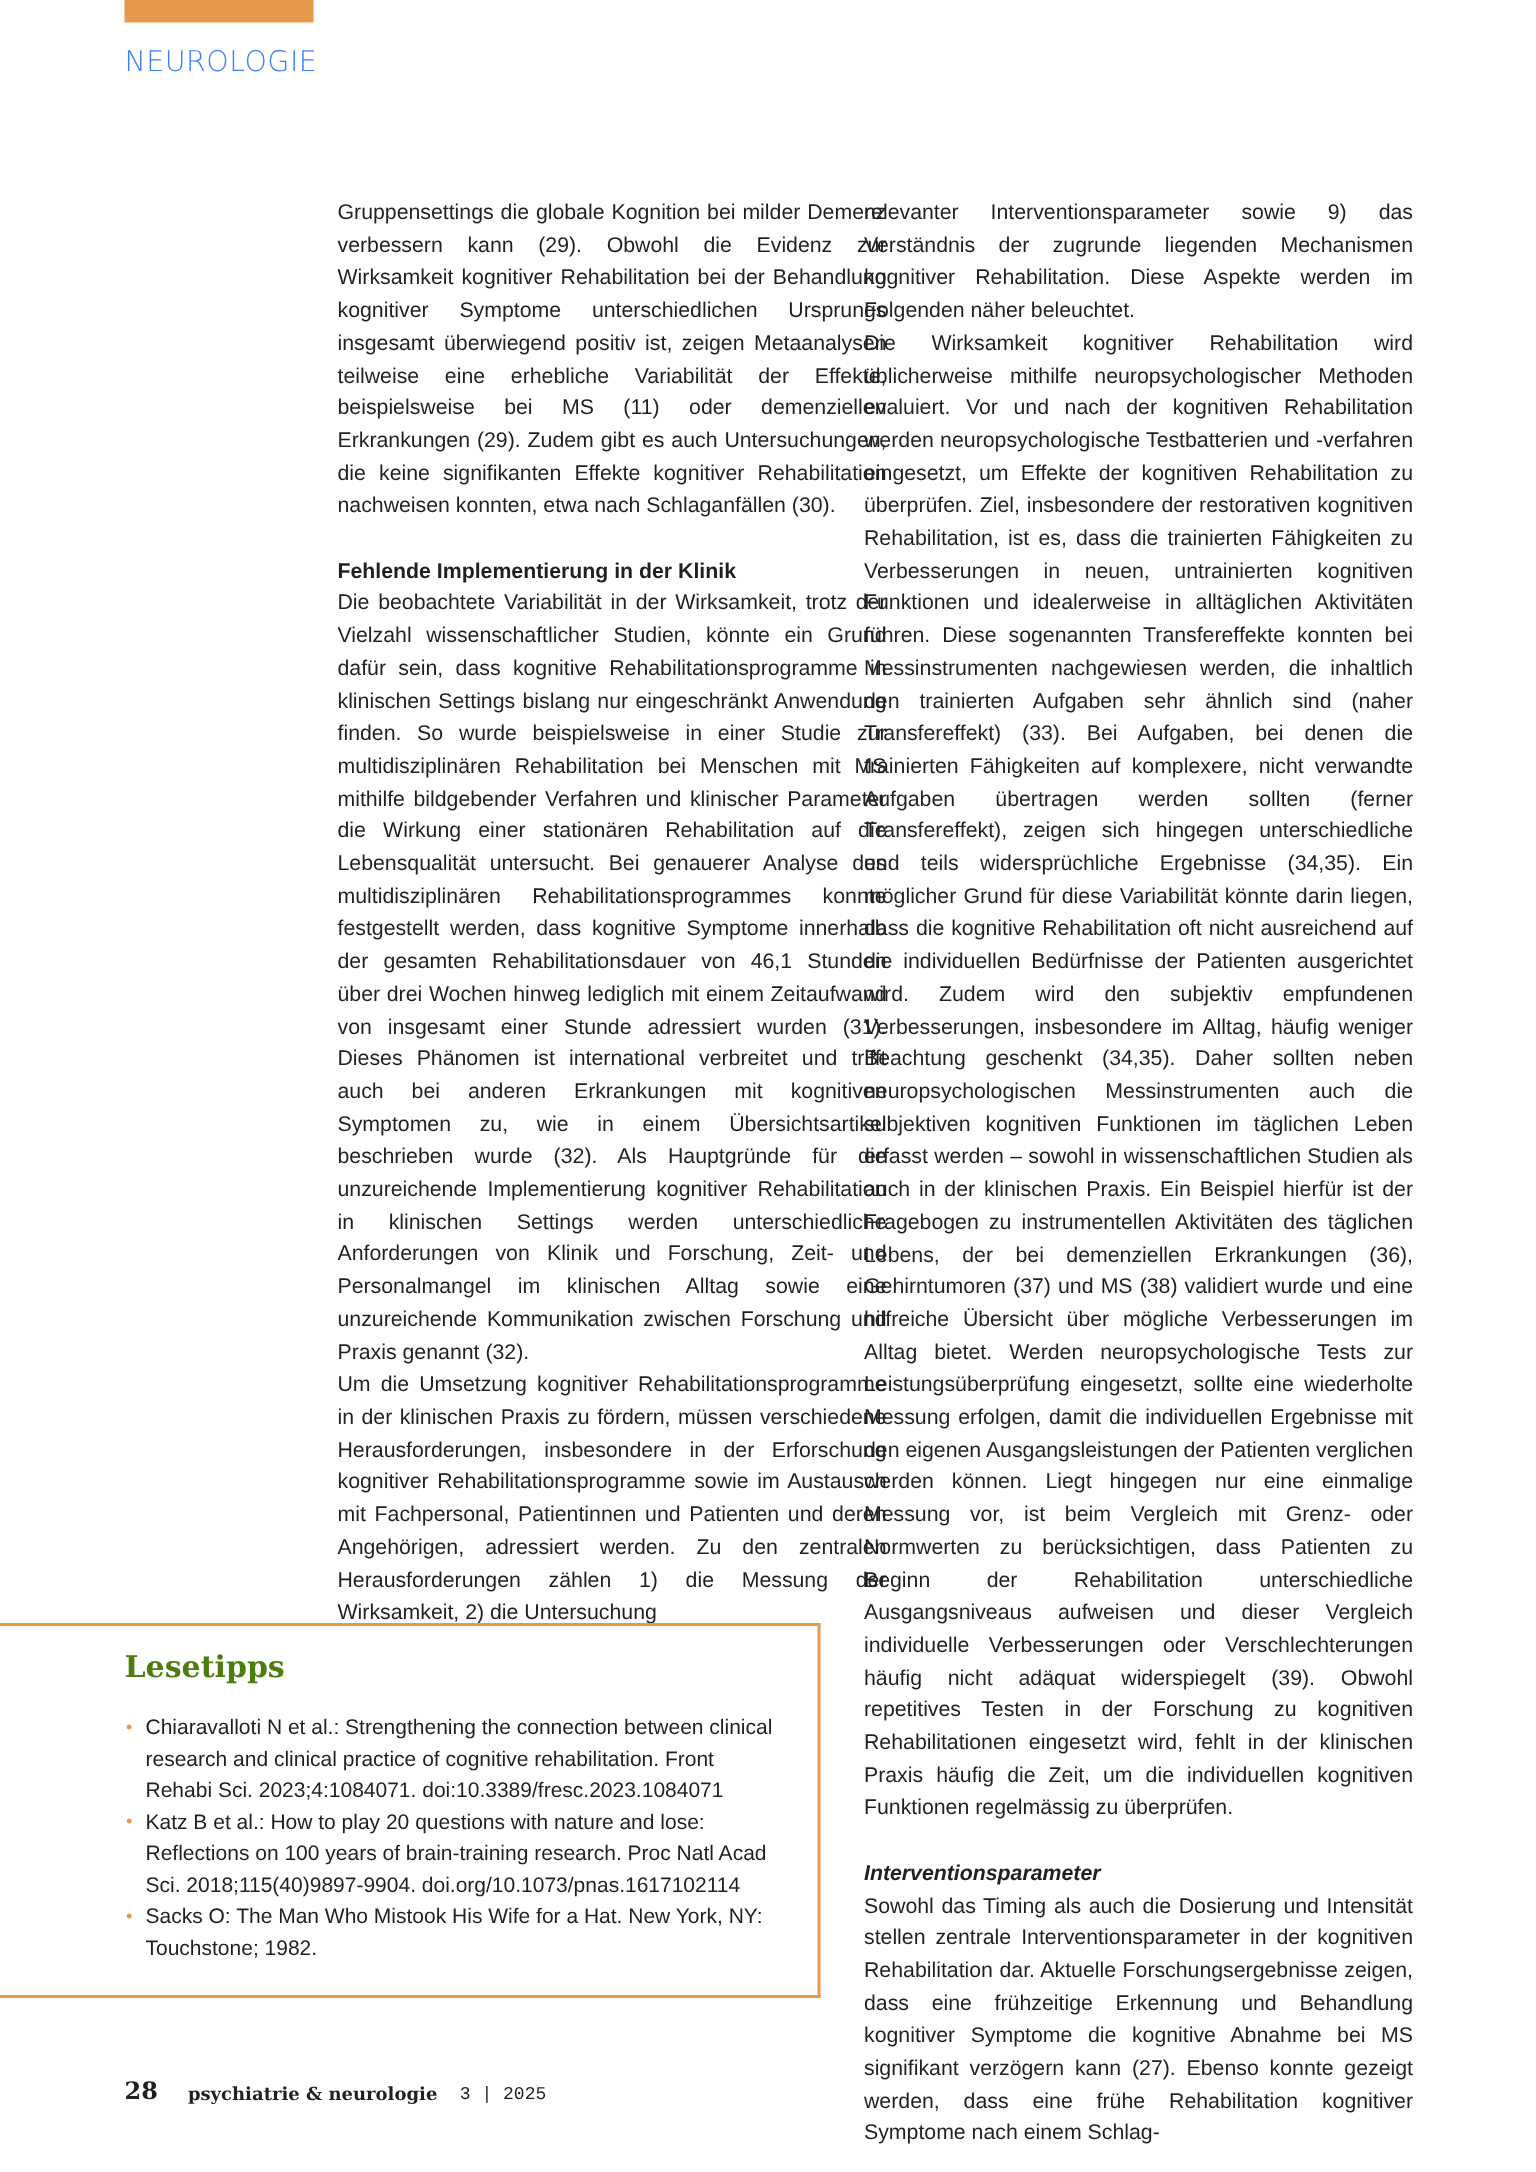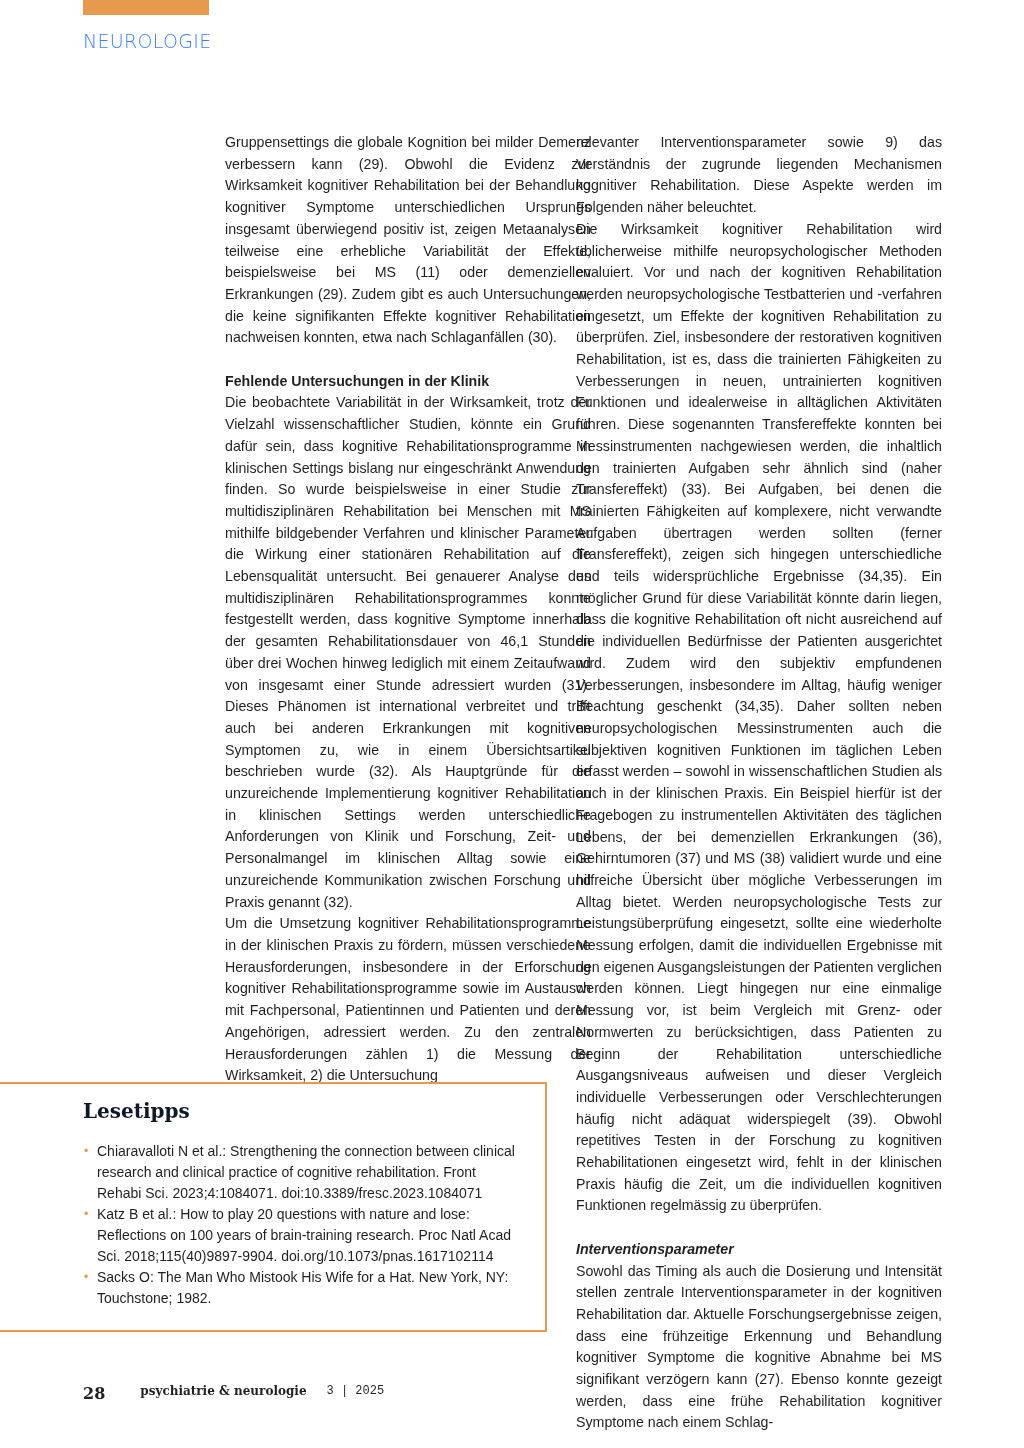--- a/index.html
+++ b/index.html
@@ -11,39 +11,39 @@
   .col { position: absolute; font-size: 14.2px; line-height: 21.7px; text-align: justify;
          font-family: "Liberation Sans", sans-serif; }
   .col-left { left: 181px; top: 132px; width: 366px; margin-left: 44px; }
   .col-right { left: 576px; top: 132px; width: 366px; }
   .col p { margin: 0; }
   .col h3 { margin: 21.7px 0 0 0; font-size: 14.2px; line-height: 21.7px; font-weight: bold; }
   .col h4 { margin: 21.7px 0 0 0; font-size: 14.2px; line-height: 21.7px; font-weight: bold; font-style: italic; }
   .tips-box { position: absolute; left: 0; top: 1082px; width: 545px; height: 246px;
               border-top: 2px solid #e59a4e; border-right: 2px solid #e59a4e; border-bottom: 2px solid #e59a4e; }
   .tips-title { position: absolute; left: 83px; top: 1099px; font-family: "DejaVu Serif", serif;
-                font-weight: bold; font-size: 20px; color: #0f172a; }
+                font-weight: bold; font-size: 20px; color: #4d7c0f; }
   .tips-list { position: absolute; left: 83px; top: 1141px; width: 440px; margin: 0; padding: 0; list-style: none;
                font-size: 14px; line-height: 21px; }
   .tips-list li { position: relative; padding-left: 14px; margin: 0; }
   .tips-list li .bullet { position: absolute; left: 1px; top: 0; color: #e59a4e; font-size: 12px; }
-  .footer { position: absolute; left: 83px; top: 1384px; display: flex; align-items: flex-start; gap: 15px; }
+  .footer { position: absolute; left: 83px; top: 1384px; display: flex; align-items: flex-end; }
   .page-num { font-family: "DejaVu Serif", serif; font-weight: bold; font-size: 16px; margin-right: 20px; }
-  .journal { font-family: "DejaVu Serif", serif; font-weight: bold; font-size: 12px; margin-right: 5px; }
+  .journal { font-family: "DejaVu Serif", serif; font-weight: bold; font-size: 12px; margin-right: 15px; }
   .issue { font-size: 12px; font-family: Liberation Mono, monospace; }
 </style>
 </head>
 <body>
 
 <div class="top-bar"></div>
 <div class="section-label">NEUROLOGIE</div>
 
 <div class="col col-left">
   <p>Gruppensettings die globale Kognition bei milder Demenz verbessern kann (29). Obwohl die Evidenz zur Wirksamkeit kognitiver Rehabilitation bei der Behandlung kognitiver Symptome unterschiedlichen Ursprungs insgesamt überwiegend positiv ist, zeigen Metaanalysen teilweise eine erhebliche Variabilität der Effekte, beispielsweise bei MS (11) oder demenziellen Erkrankungen (29). Zudem gibt es auch Untersuchungen, die keine signifikanten Effekte kognitiver Rehabilitation nachweisen konnten, etwa nach Schlaganfällen (30).</p>
-  <h3>Fehlende Untersuchungen in der Klinik</h3>
+  <h3>Fehlende Implementierung in der Klinik</h3>
   <p>Die beobachtete Variabilität in der Wirksamkeit, trotz der Vielzahl wissenschaftlicher Studien, könnte ein Grund dafür sein, dass kognitive Rehabilitationsprogramme in klinischen Settings bislang nur eingeschränkt Anwendung finden. So wurde beispielsweise in einer Studie zur multidisziplinären Rehabilitation bei Menschen mit MS mithilfe bildgebender Verfahren und klinischer Parameter die Wirkung einer stationären Rehabilitation auf die Lebensqualität untersucht. Bei genauerer Analyse des multidisziplinären Rehabilitationsprogrammes konnte festgestellt werden, dass kognitive Symptome innerhalb der gesamten Rehabilitationsdauer von 46,1 Stunden über drei Wochen hinweg lediglich mit einem Zeitaufwand von insgesamt einer Stunde adressiert wurden (31). Dieses Phänomen ist international verbreitet und trifft auch bei anderen Erkrankungen mit kognitiven Symptomen zu, wie in einem Übersichtsartikel beschrieben wurde (32). Als Hauptgründe für die unzureichende Implementierung kognitiver Rehabilitation in klinischen Settings werden unterschiedliche Anforderungen von Klinik und Forschung, Zeit- und Personalmangel im klinischen Alltag sowie eine unzureichende Kommunikation zwischen Forschung und Praxis genannt (32).</p>
   <p>Um die Umsetzung kognitiver Rehabilitationsprogramme in der klinischen Praxis zu fördern, müssen verschiedene Herausforderungen, insbesondere in der Erforschung kognitiver Rehabilitationsprogramme sowie im Austausch mit Fachpersonal, Patientinnen und Patienten und deren Angehörigen, adressiert werden. Zu den zentralen Herausforderungen zählen 1) die Messung der Wirksamkeit, 2) die Untersuchung</p>
 </div>
 
 <div class="col col-right">
   <p>relevanter Interventionsparameter sowie 9) das Verständnis der zugrunde liegenden Mechanismen kognitiver Rehabilitation. Diese Aspekte werden im Folgenden näher beleuchtet.</p>
   <p>Die Wirksamkeit kognitiver Rehabilitation wird üblicherweise mithilfe neuropsychologischer Methoden evaluiert. Vor und nach der kognitiven Rehabilitation werden neuropsychologische Testbatterien und -verfahren eingesetzt, um Effekte der kognitiven Rehabilitation zu überprüfen. Ziel, insbesondere der restorativen kognitiven Rehabilitation, ist es, dass die trainierten Fähigkeiten zu Verbesserungen in neuen, untrainierten kognitiven Funktionen und idealerweise in alltäglichen Aktivitäten führen. Diese sogenannten Transfereffekte konnten bei Messinstrumenten nachgewiesen werden, die inhaltlich den trainierten Aufgaben sehr ähnlich sind (naher Transfereffekt) (33). Bei Aufgaben, bei denen die trainierten Fähigkeiten auf komplexere, nicht verwandte Aufgaben übertragen werden sollten (ferner Transfereffekt), zeigen sich hingegen unterschiedliche und teils widersprüchliche Ergebnisse (34,35). Ein möglicher Grund für diese Variabilität könnte darin liegen, dass die kognitive Rehabilitation oft nicht ausreichend auf die individuellen Bedürfnisse der Patienten ausgerichtet wird. Zudem wird den subjektiv empfundenen Verbesserungen, insbesondere im Alltag, häufig weniger Beachtung geschenkt (34,35). Daher sollten neben neuropsychologischen Messinstrumenten auch die subjektiven kognitiven Funktionen im täglichen Leben erfasst werden – sowohl in wissenschaftlichen Studien als auch in der klinischen Praxis. Ein Beispiel hierfür ist der Fragebogen zu instrumentellen Aktivitäten des täglichen Lebens, der bei demenziellen Erkrankungen (36), Gehirntumoren (37) und MS (38) validiert wurde und eine hilfreiche Übersicht über mögliche Verbesserungen im Alltag bietet. Werden neuropsychologische Tests zur Leistungsüberprüfung eingesetzt, sollte eine wiederholte Messung erfolgen, damit die individuellen Ergebnisse mit den eigenen Ausgangsleistungen der Patienten verglichen werden können. Liegt hingegen nur eine einmalige Messung vor, ist beim Vergleich mit Grenz- oder Normwerten zu berücksichtigen, dass Patienten zu Beginn der Rehabilitation unterschiedliche Ausgangsniveaus aufweisen und dieser Vergleich individuelle Verbesserungen oder Verschlechterungen häufig nicht adäquat widerspiegelt (39). Obwohl repetitives Testen in der Forschung zu kognitiven Rehabilitationen eingesetzt wird, fehlt in der klinischen Praxis häufig die Zeit, um die individuellen kognitiven Funktionen regelmässig zu überprüfen.</p>
   <h4>Interventionsparameter</h4>
   <p>Sowohl das Timing als auch die Dosierung und Intensität stellen zentrale Interventionsparameter in der kognitiven Rehabilitation dar. Aktuelle Forschungsergebnisse zeigen, dass eine frühzeitige Erkennung und Behandlung kognitiver Symptome die kognitive Abnahme bei MS signifikant verzögern kann (27). Ebenso konnte gezeigt werden, dass eine frühe Rehabilitation kognitiver Symptome nach einem Schlag-</p>
 </div>

